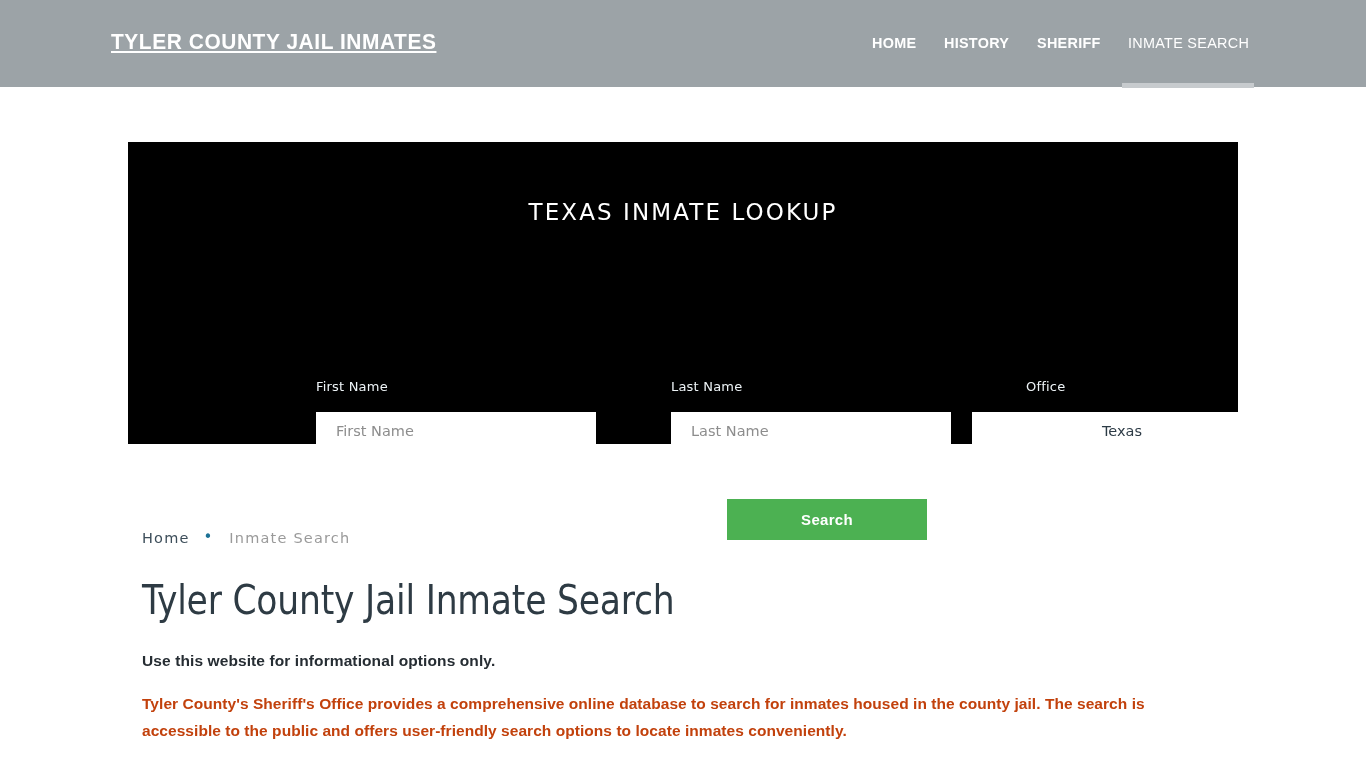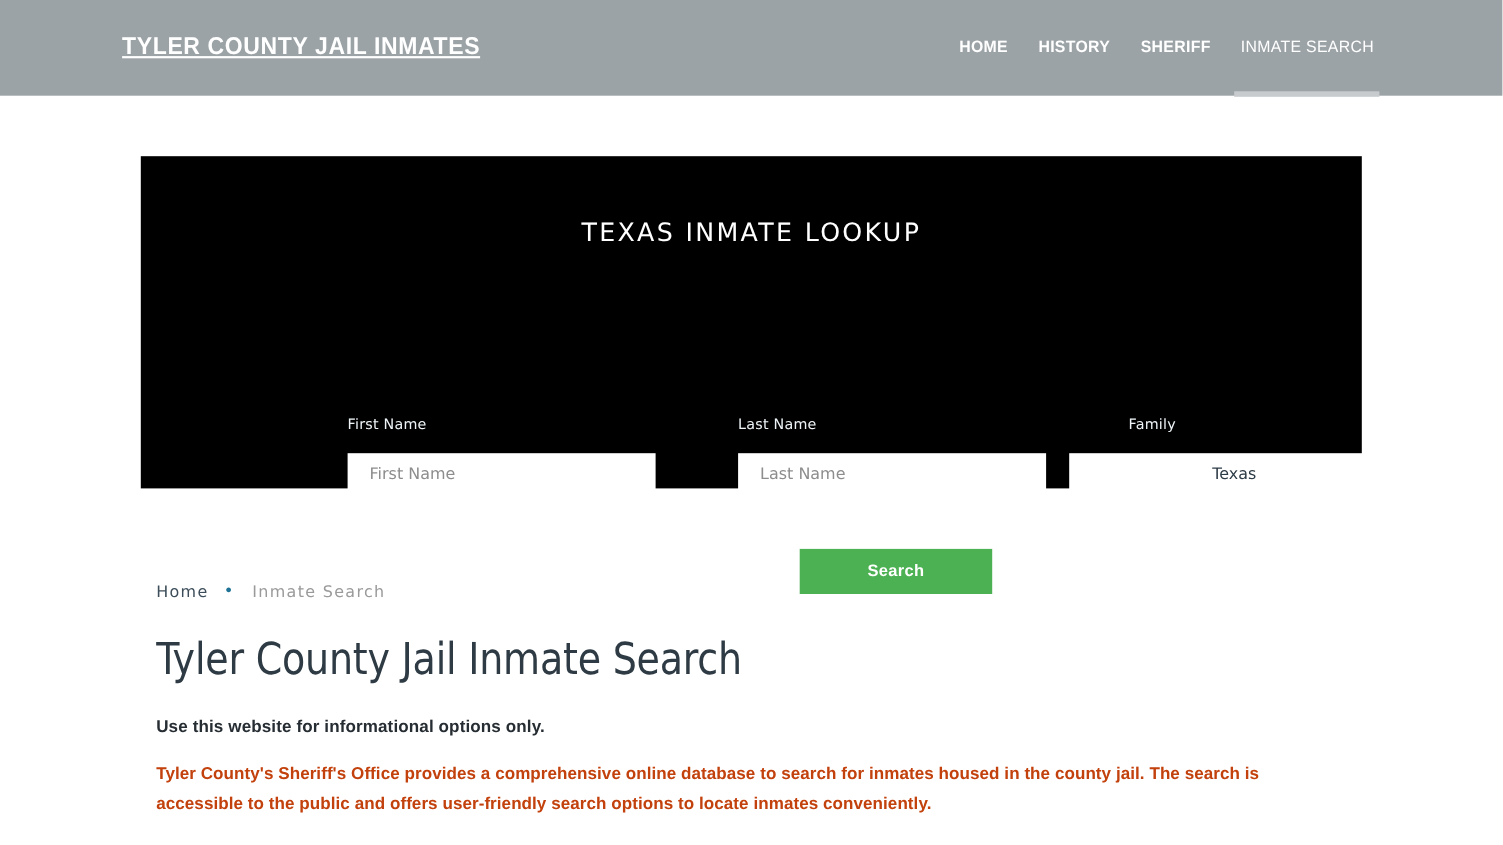--- a/index.html
+++ b/index.html
@@ -138,21 +138,21 @@
     opacity: 1;
   }
   .input-first { left: 188px; }
   .input-last  { left: 543px; }
   .input-state { left: 844px; text-align: center; }
 
   .search-button {
     position: absolute;
     left: 599px;
     top: 357px;
-    width: 175px;
+    width: 200px;
     height: 41px;
     background: #4cb152;
     border: 0;
     color: #ffffff;
     font-family: "Liberation Sans", sans-serif;
     font-size: 15px;
     font-weight: bold;
     letter-spacing: 0.3px;
     cursor: pointer;
   }
@@ -265,21 +265,21 @@
 <section class="lookup-panel">
 
   <h2 class="lookup-title">Texas Inmate Lookup</h2>
 
   <label class="field-label label-first" for="first-name-input">First Name</label>
   <input id="first-name-input" class="text-input input-first" type="text" placeholder="First Name" style="">
 
   <label class="field-label label-last" for="last-name-input">Last Name</label>
   <input id="last-name-input" class="text-input input-last" type="text" placeholder="Last Name" style="">
 
-  <label class="field-label label-state" for="state-input">Family</label>
+  <label class="field-label label-state" for="state-input">Office</label>
   <input id="state-input" class="text-input input-state" type="text" value="Texas" style="">
 
   <button class="search-button" type="button">Search</button>
 </section>
 
 <main class="content">
 
   <div class="breadcrumb">
     <a class="crumb-home" href="#">Home</a>
     <span class="crumb-sep">•</span>

